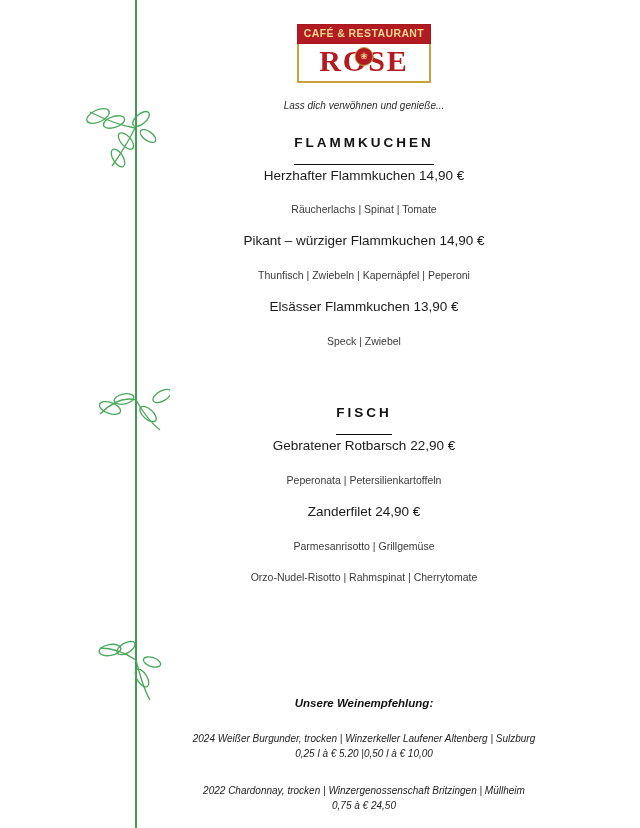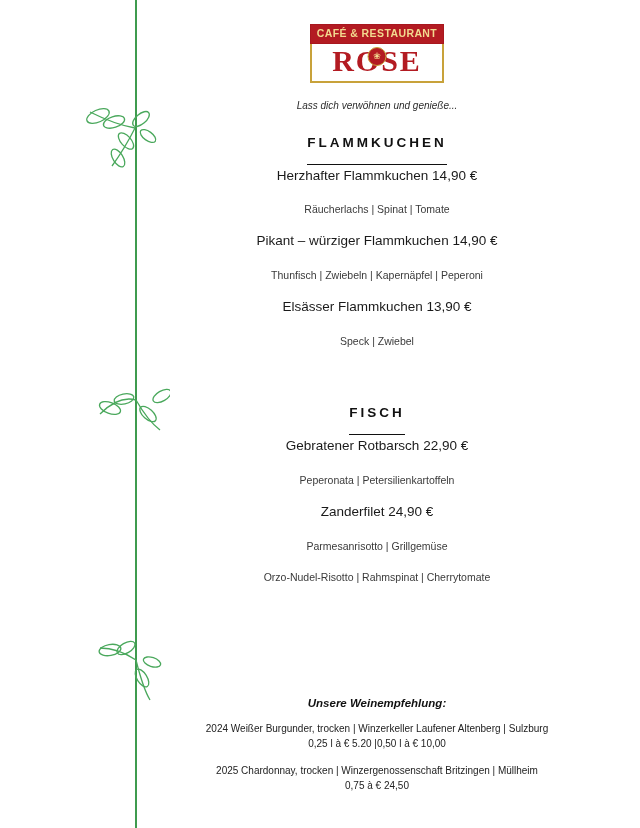--- a/index.html
+++ b/index.html
@@ -29,21 +29,21 @@
     position: absolute;
     left: 40px;
     top: 0;
     width: 130px;
     height: 828px;
     pointer-events: none;
   }
 
   .sheet {
     position: absolute;
-    left: 157px;
+    left: 144px;
     top: 0;
     width: 440px;
     height: 828px;
   }
 
   
   .logo {
     margin: 24px auto 0;
     width: 134px;
     text-align: center;
@@ -134,22 +134,23 @@
     margin-top: 42px;
     text-align: center;
   }
   .wine-heading {
     font-size: 11.5px;
     font-weight: bold;
     font-style: italic;
     color: #111;
   }
   .wine-entry {
-    margin-top: 12px;
+    margin-top: 22px;
     font-size: 10px;
+    font-style: italic;
     color: #222;
     line-height: 1.5;
   }
   .spacer-fisch { height: 34px; }
   .spacer-wine { height: 72px; }
 </style>
 </head>
 <body>
 
 <div class="vine-stem"></div>
@@ -239,18 +240,18 @@
 
   <div class="wine-block">
     <div class="wine-heading">Unsere Weinempfehlung:</div>
 
     <div class="wine-entry">
       <div>2024 Weißer Burgunder, trocken | Winzerkeller Laufener Altenberg | Sulzburg</div>
       <div>0,25 l à € 5.20 |0,50 l à € 10,00</div>
     </div>
 
     <div class="wine-entry">
-      <div>2025 Chardonnay, trocken | Winzergenossenschaft Britzingen | Müllheim</div>
+      <div>2022 Chardonnay, trocken | Winzergenossenschaft Britzingen | Müllheim</div>
       <div>0,75 à € 24,50</div>
     </div>
   </div>
 
 </div>
 
 </body></html>

